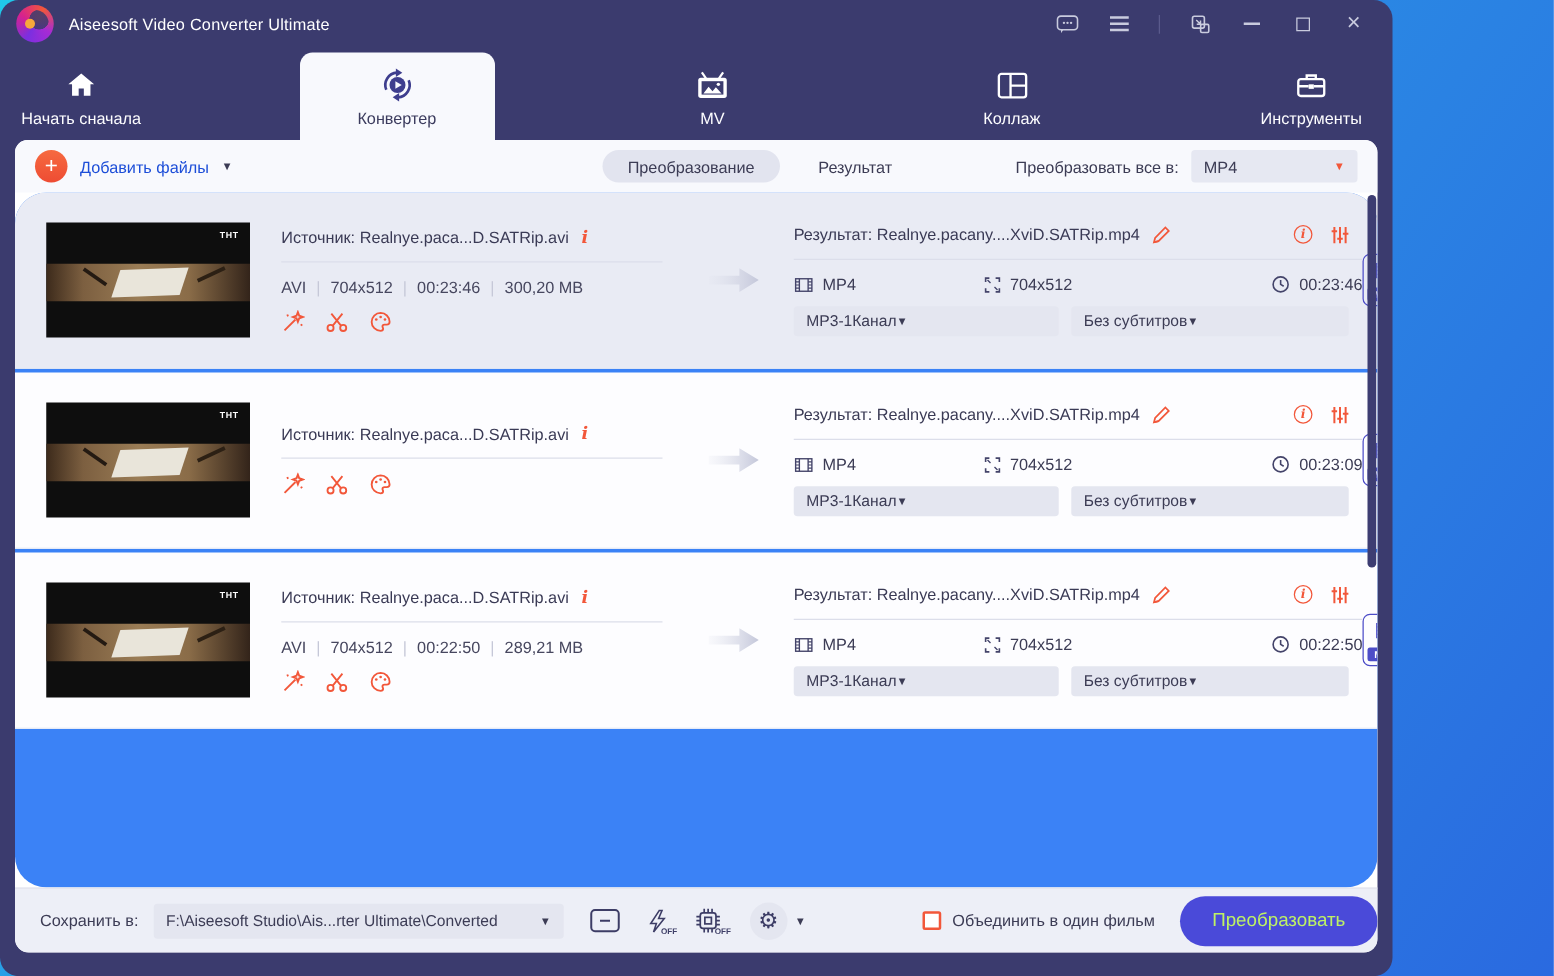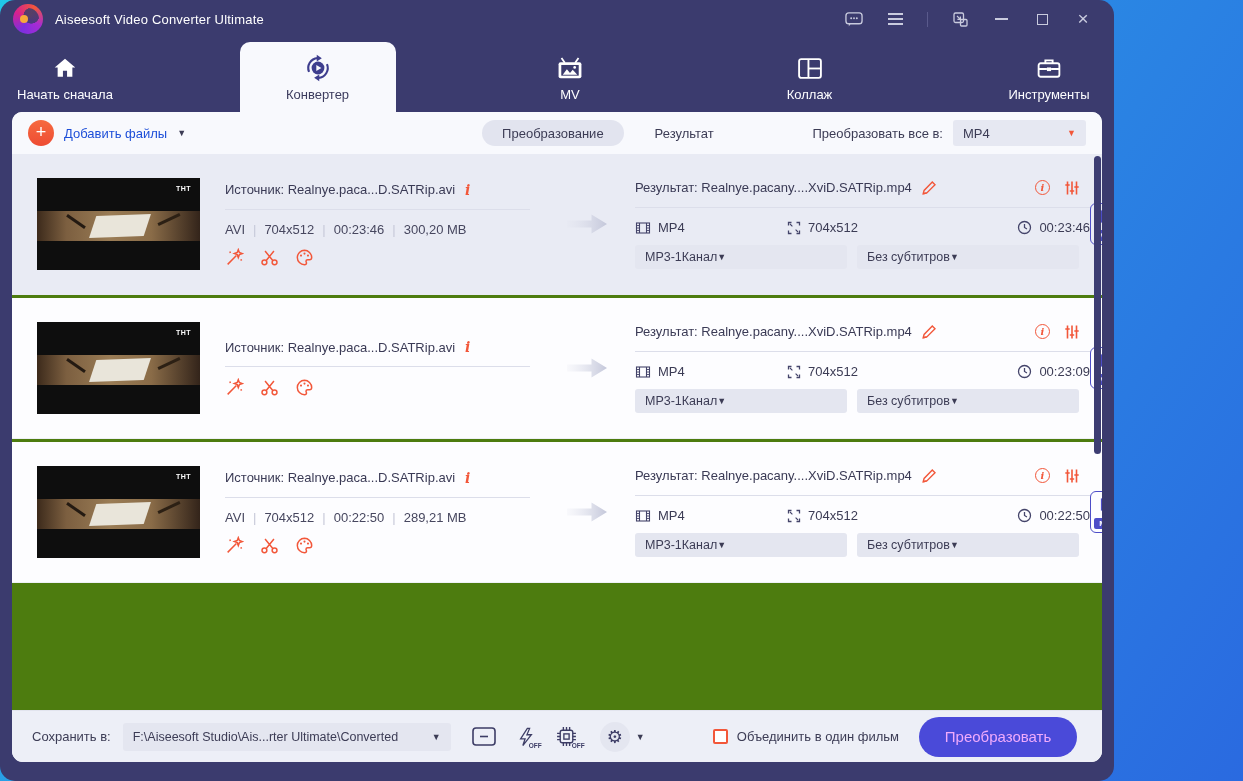--- a/index.html
+++ b/index.html
@@ -72,21 +72,21 @@
   .seg-pill { height:26px; padding:0 20px; border-radius:13px; background:#e2e4ef;
     font-size:13px; color:#3c3c55; display:flex; align-items:center; cursor:pointer; }
   .seg-plain { font-size:13px; color:#3c3c55; margin-left:31px; cursor:pointer; }
   .convert-all { margin-left:auto; display:flex; align-items:center; gap:10px; }
   .ca-label { font-size:13px; color:#3c3c55; }
   .ca-select { width:133px; height:26px; background:#e6e8f2; border-radius:3px;
     display:flex; align-items:center; justify-content:space-between; padding:0 10px; cursor:pointer; }
   .ca-select span:first-child { font-size:13px; color:#3c3c55; }
 
   
-  .file-list { flex:1; background:#4d7c0f; overflow:hidden; }
+  .file-list { flex:1; background:#3b82f6; overflow:hidden;border-radius:25px; }
   .row {
     height:141px; margin-bottom:3px; background:#fdfdff;
     border-bottom:1px solid #eef0f6;
     display:flex; align-items:center; padding:0 20px 0 25px;
   }
   .row.selected { background:#e9ebf4; border-bottom-color:#e9ebf4; }
 
   .thumb { width:163px; height:92px; background:#0e0e0e; position:relative; flex:none; overflow:hidden; cursor:pointer; }
   .thumb .strip { position:absolute; left:0; right:0; top:33px; height:30px;
     background:linear-gradient(90deg,#3c2a1b,#7c5f40 18%,#9a7c55 45%,#8a6c48 70%,#33241a); }
@@ -132,36 +132,36 @@
   .fmt-btn { width:36px; height:42px; border:1.5px solid #4d4dc8; border-radius:6px;
     position:relative; display:flex; justify-content:center; padding-top:5px; cursor:pointer; background:transparent; }
   .fmt-badge { position:absolute; left:3px; right:3px; bottom:3px; background:#4d4dc8; color:#fff;
     font-size:8px; font-weight:bold; text-align:center; border-radius:2px; padding:1px 0; letter-spacing:.3px; }
 
   .scrollbar-thumb { position:absolute; top:156px; right:13px; width:7px; height:298px;
     background:#3d3d72; border-radius:4px; cursor:pointer; }
 
   
   .footer { height:52px; flex:none; margin-top:auto; background:#edeff7; border-top:1px solid #e2e4ee;
-    display:flex; align-items:center; padding:0 25px 0 20px; }
+    display:flex; align-items:center; padding:0 0 0 20px; }
   .save-label { font-size:13px; color:#3c3c55; white-space:nowrap; }
   .path-select { width:328px; height:28px; background:#e4e6f0; border-radius:3px; margin-left:12px;
     display:flex; align-items:center; padding:0 10px; cursor:pointer; }
   .path-text { font-size:12.5px; color:#3c3c55; white-space:nowrap; overflow:hidden; }
   .path-select .caret-dark { margin-left:auto; padding-left:8px; }
   .fbtn { margin-left:20px; position:relative; display:flex; align-items:center; cursor:pointer; }
   .off-label { position:absolute; right:-7px; bottom:-1px; font-size:6.5px; font-weight:bold; color:#3d3d66; }
   .gear-wrap { margin-left:22px; display:flex; align-items:center; gap:6px; cursor:pointer; }
   .gear-circle { width:30px; height:30px; border-radius:50%; background:#e4e6f0; display:flex;
     align-items:center; justify-content:center; font-size:18px; color:#3d3d66; }
   .merge { margin-left:auto; display:flex; align-items:center; gap:9px; }
   .checkbox { width:15px; height:15px; border:2px solid #f2573a; border-radius:2px; background:#fff; cursor:pointer; }
   .merge-label { font-size:13px; color:#3c3c55; white-space:nowrap; }
   .convert-btn { margin-left:20px; width:158px; height:40px; border:none; border-radius:20px;
-    background:#4a4ad9; color:#f0abfc; font-size:15px; font-family:inherit; cursor:pointer; }
+    background:#4a4ad9; color:#bef264; font-size:15px; font-family:inherit; cursor:pointer; }
 </style>
 </head>
 <body>
 
 <div class="window">
 
   <div class="titlebar">
     <div class="logo"></div>
     <div class="win-title">Aiseesoft Video Converter Ultimate</div>
     <div class="win-controls">

